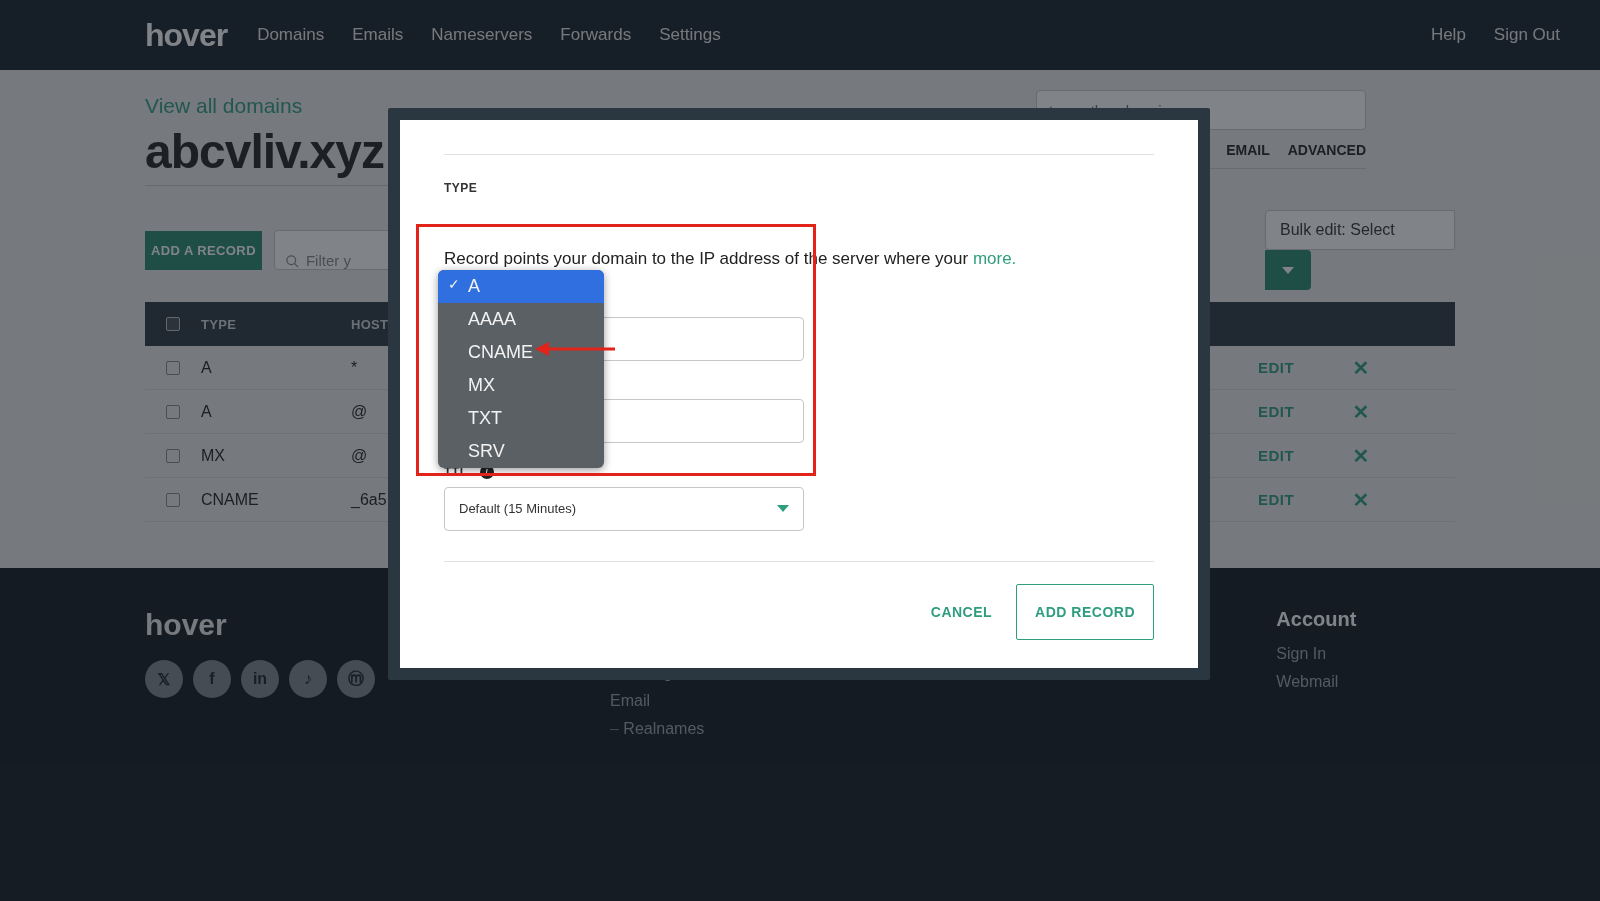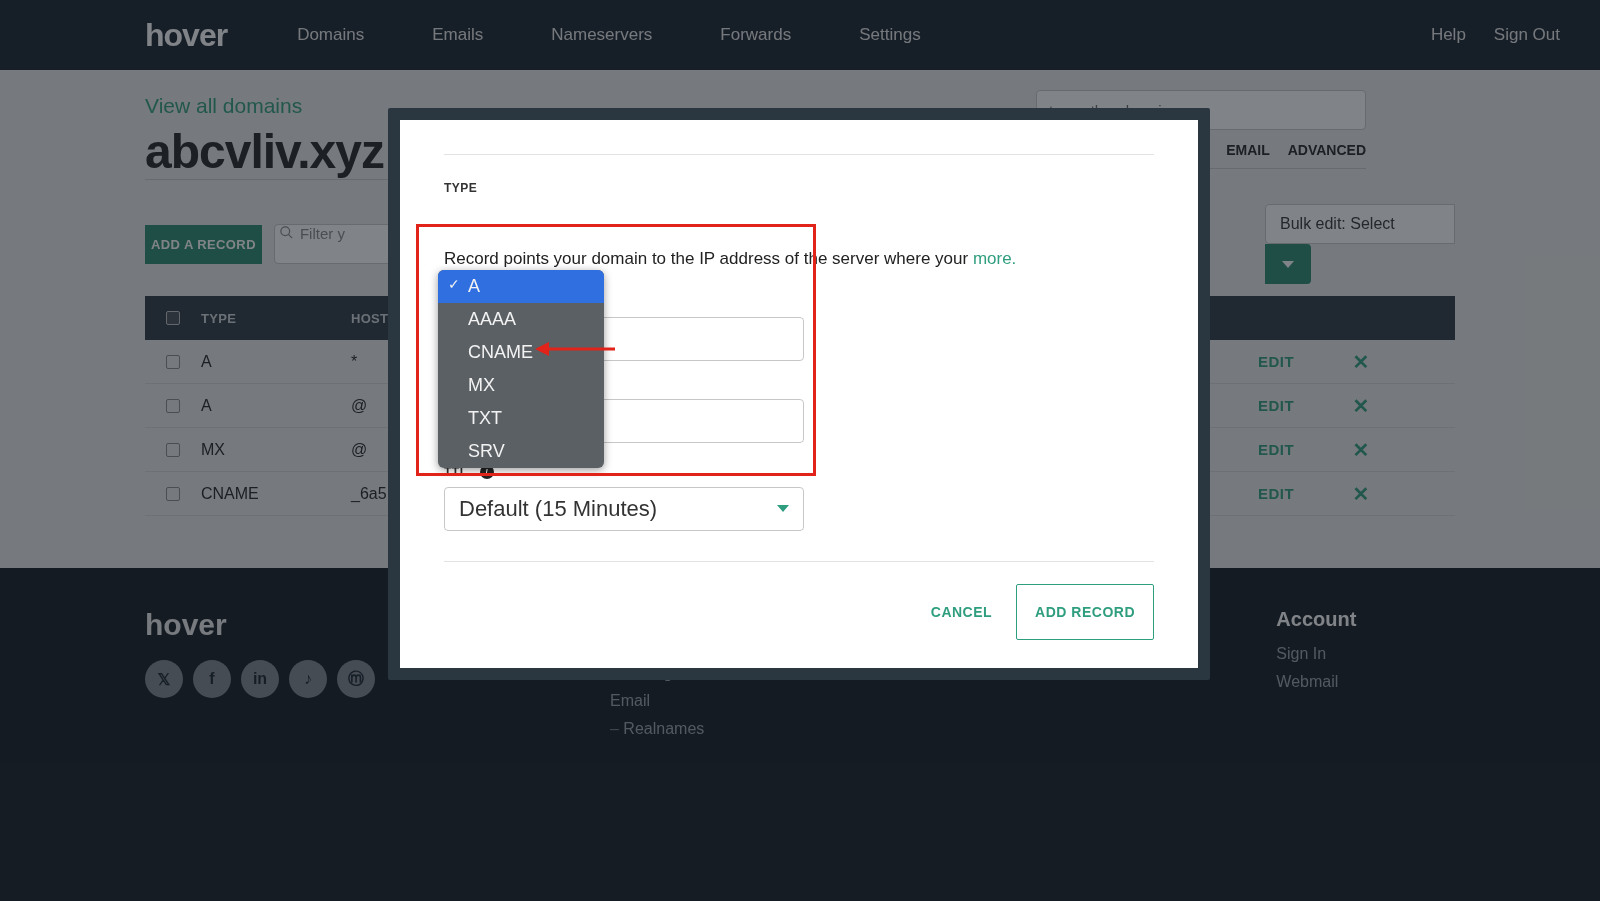--- a/index.html
+++ b/index.html
@@ -32,37 +32,38 @@
     padding: 0 40px 0 145px;
     color: #fff;
   }
   .brand {
     font-size: 32px;
     font-weight: 800;
     letter-spacing: -1px;
     margin-right: 30px;
   }
   .topnav { display: flex; gap: 28px; }
-  .topnav a { color: #e6e6e6; font-size: 17px; text-decoration: none; cursor: pointer; margin-left: 40px; }
+  .topnav a { color: #e6e6e6; font-size: 17px; text-decoration: none; cursor: pointer; }
   .topright { margin-left: auto; display: flex; gap: 28px; }
   .topright a { color: #e6e6e6; font-size: 17px; text-decoration: none; cursor: pointer; }
 
   
   .page {
     width: 1310px;
     margin: 0 auto;
     padding-top: 24px;
     position: relative;
   }
   .view-all { color: var(--teal); font-size: 21px; text-decoration: none; }
   .domain-title {
     font-size: 48px;
     font-weight: 800;
     margin: 6px 0 2px 0;
     border-bottom: 1px solid #c7c7c7;
+    padding-bottom: 6px;
     width: 250px;
     letter-spacing: -1px;
     white-space: nowrap;
     overflow: hidden;
   }
 
   .copy-domain-box {
     position: absolute;
     right: 89px;
     top: 20px;
@@ -111,22 +112,22 @@
     letter-spacing: .4px;
   }
   .filter-box {
     margin-left: 12px;
     border: 1px solid #c7c7c7;
     border-radius: 4px;
     background: #fff;
     height: 40px;
     width: 120px;
     display: flex;
-    align-items: flex-start;
-    padding: 0 4px;
+    align-items: flex-end;
+    padding: 0 10px;
     color: #888;
     font-size: 15px;
     gap: 6px;
     overflow: hidden;
   }
   .bulk-wrap { margin-left: auto; display: flex; flex-direction: column; }
   .bulk-select {
     border: 1px solid #c7c7c7;
     background: #fff;
     height: 40px;
@@ -259,21 +260,21 @@
     font-style: italic;
   }
   .ttl-select {
     width: 360px; height: 44px;
     border: 1px solid #c7c7c7;
     border-radius: 4px;
     display: flex;
     align-items: center;
     justify-content: space-between;
     padding: 0 14px;
-    font-size: 22px;
+    font-size: 13px;
     color: #333;
     margin-top: 8px;
   }
 
   .modal-actions {
     display:flex; justify-content:flex-end; gap: 18px;
     border-top: 1px solid #e2e2e2;
     padding-top: 22px;
     margin-top: 30px;
   }

